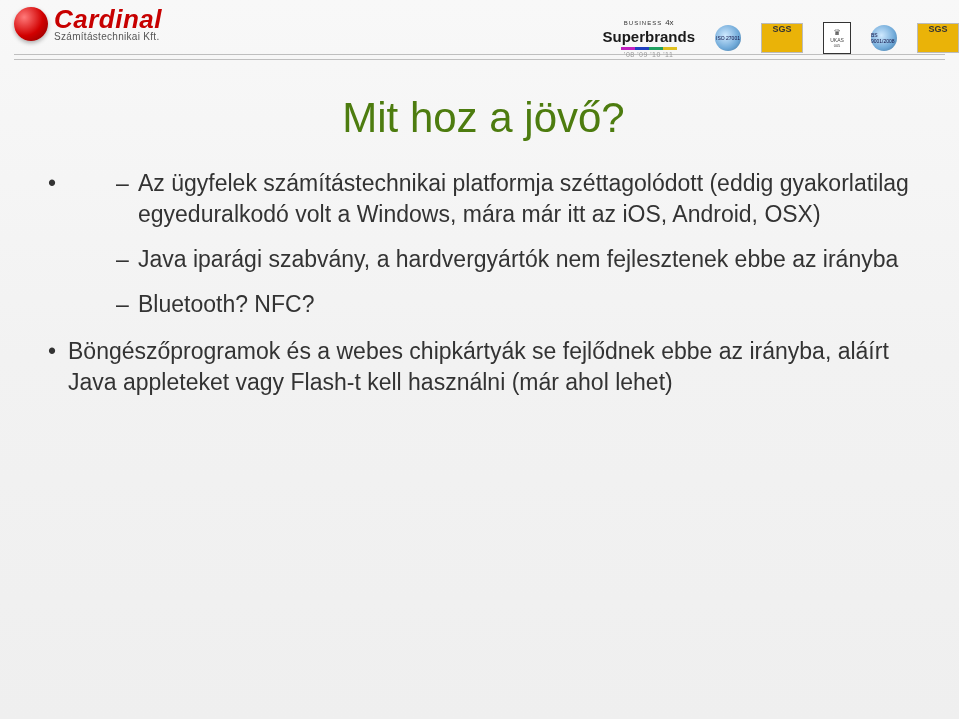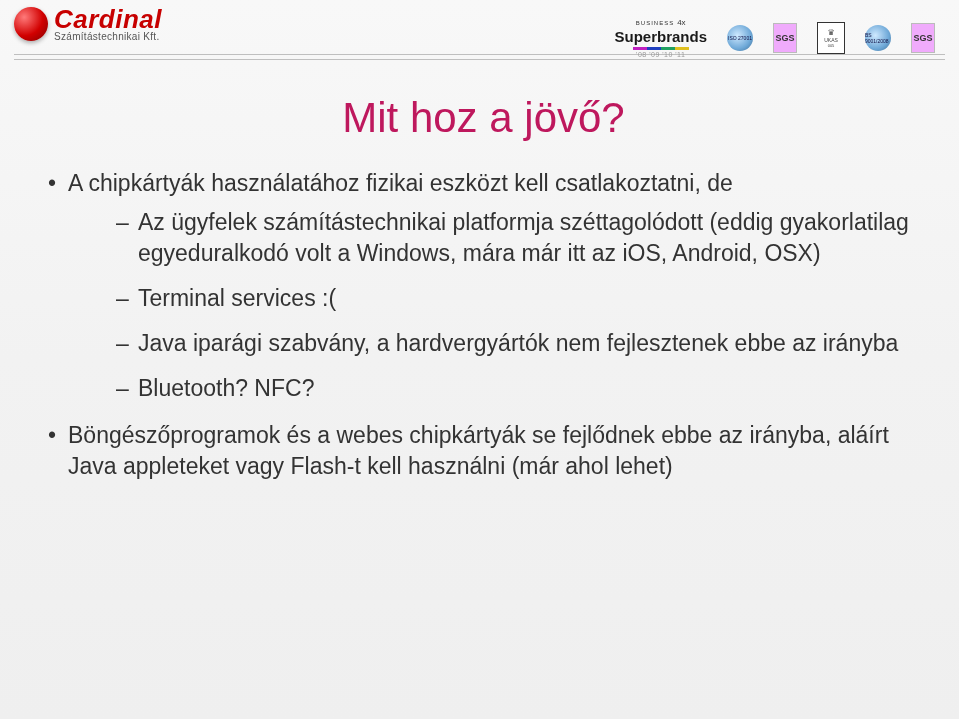--- a/index.html
+++ b/index.html
@@ -9,21 +9,21 @@
     background: #f5f5f5 linear-gradient(to bottom, #f8f8f8 0%, #f2f2f2 50%, #efefef 100%);
     font-family: Arial, Helvetica, sans-serif;
     color: #333;
     position: relative;
     overflow: hidden;
   }
   .header {
     display: flex;
     align-items: flex-start;
     justify-content: space-between;
-    padding: 6px 24px 0 14px;
+    padding: 6px 0 0 14px;
     height: 54px;
   }
   .logo-left {
     display: flex;
     align-items: center;
     gap: 6px;
   }
   .logo-ball {
     width: 34px;
     height: 34px;
@@ -105,28 +105,27 @@
     border-radius: 50%;
     background: radial-gradient(circle at 40% 40%, #cfe9ff 0%, #6fa9d8 60%, #3c6c94 100%);
     position: relative;
     display:flex;
     align-items:center;
     justify-content:center;
     font-size:5px;
     color:#114;
   }
   .badge-box {
-    width: 24px;
+    width: 42px;
     height: 30px;
-    background: #f0abfc;
+    background: #eab308;
     border: 1px solid #bbb;
     display:flex;
     flex-direction:column;
     align-items:center;
-    justify-content:center;
     gap:1px;
   }
   .badge-box .sgs { font-size:9px; font-weight:bold; color:#333; }
   .badge-ukas {
     width:28px;
     height:32px;
     background:#fff;
     border:1px solid #333;
     display:flex;
     flex-direction:column;
@@ -141,21 +140,21 @@
   .rule {
     height: 6px;
     margin: 0 14px;
     border-top: 1px solid #bfbfbf;
     border-bottom: 1px solid #bfbfbf;
   }
   .slide {
     padding: 24px 40px 0 48px;
   }
   .title {
-    color: #be185d;
+    color: #4d7c0f;
     font-size: 42px;
     font-weight: normal;
     text-align: center;
     margin: 10px 0 26px 0;
   }
   ul.lvl1 {
     list-style: none;
     font-size: 23px;
     color: #333;
     line-height: 1.35;
@@ -246,24 +245,22 @@
     </div>
   </div>
 </div>
 
 <div class="rule"></div>
 
 <div class="slide">
   <h1 class="title">Mit hoz a jövő?</h1>
   <ul class="lvl1">
     <li>
-      <span>A chipkártyák használatához fizikai eszközt kell csatlakoztatni, de</span>
       <ul class="lvl2">
         <li><span>Az ügyfelek számítástechnikai platformja széttagolódott (eddig gyakorlatilag egyeduralkodó volt a Windows, mára már itt az iOS, Android, OSX)</span></li>
-        <li><span>Terminal services :(</span></li>
         <li><span>Java iparági szabvány, a hardvergyártók nem fejlesztenek ebbe az irányba</span></li>
         <li><span>Bluetooth? NFC?</span></li>
       </ul>
     </li>
     <li>
       <span>Böngészőprogramok és a webes chipkártyák se fejlődnek ebbe az irányba, aláírt Java appleteket vagy Flash-t kell használni (már ahol lehet)</span>
     </li>
   </ul>
 </div>
 

